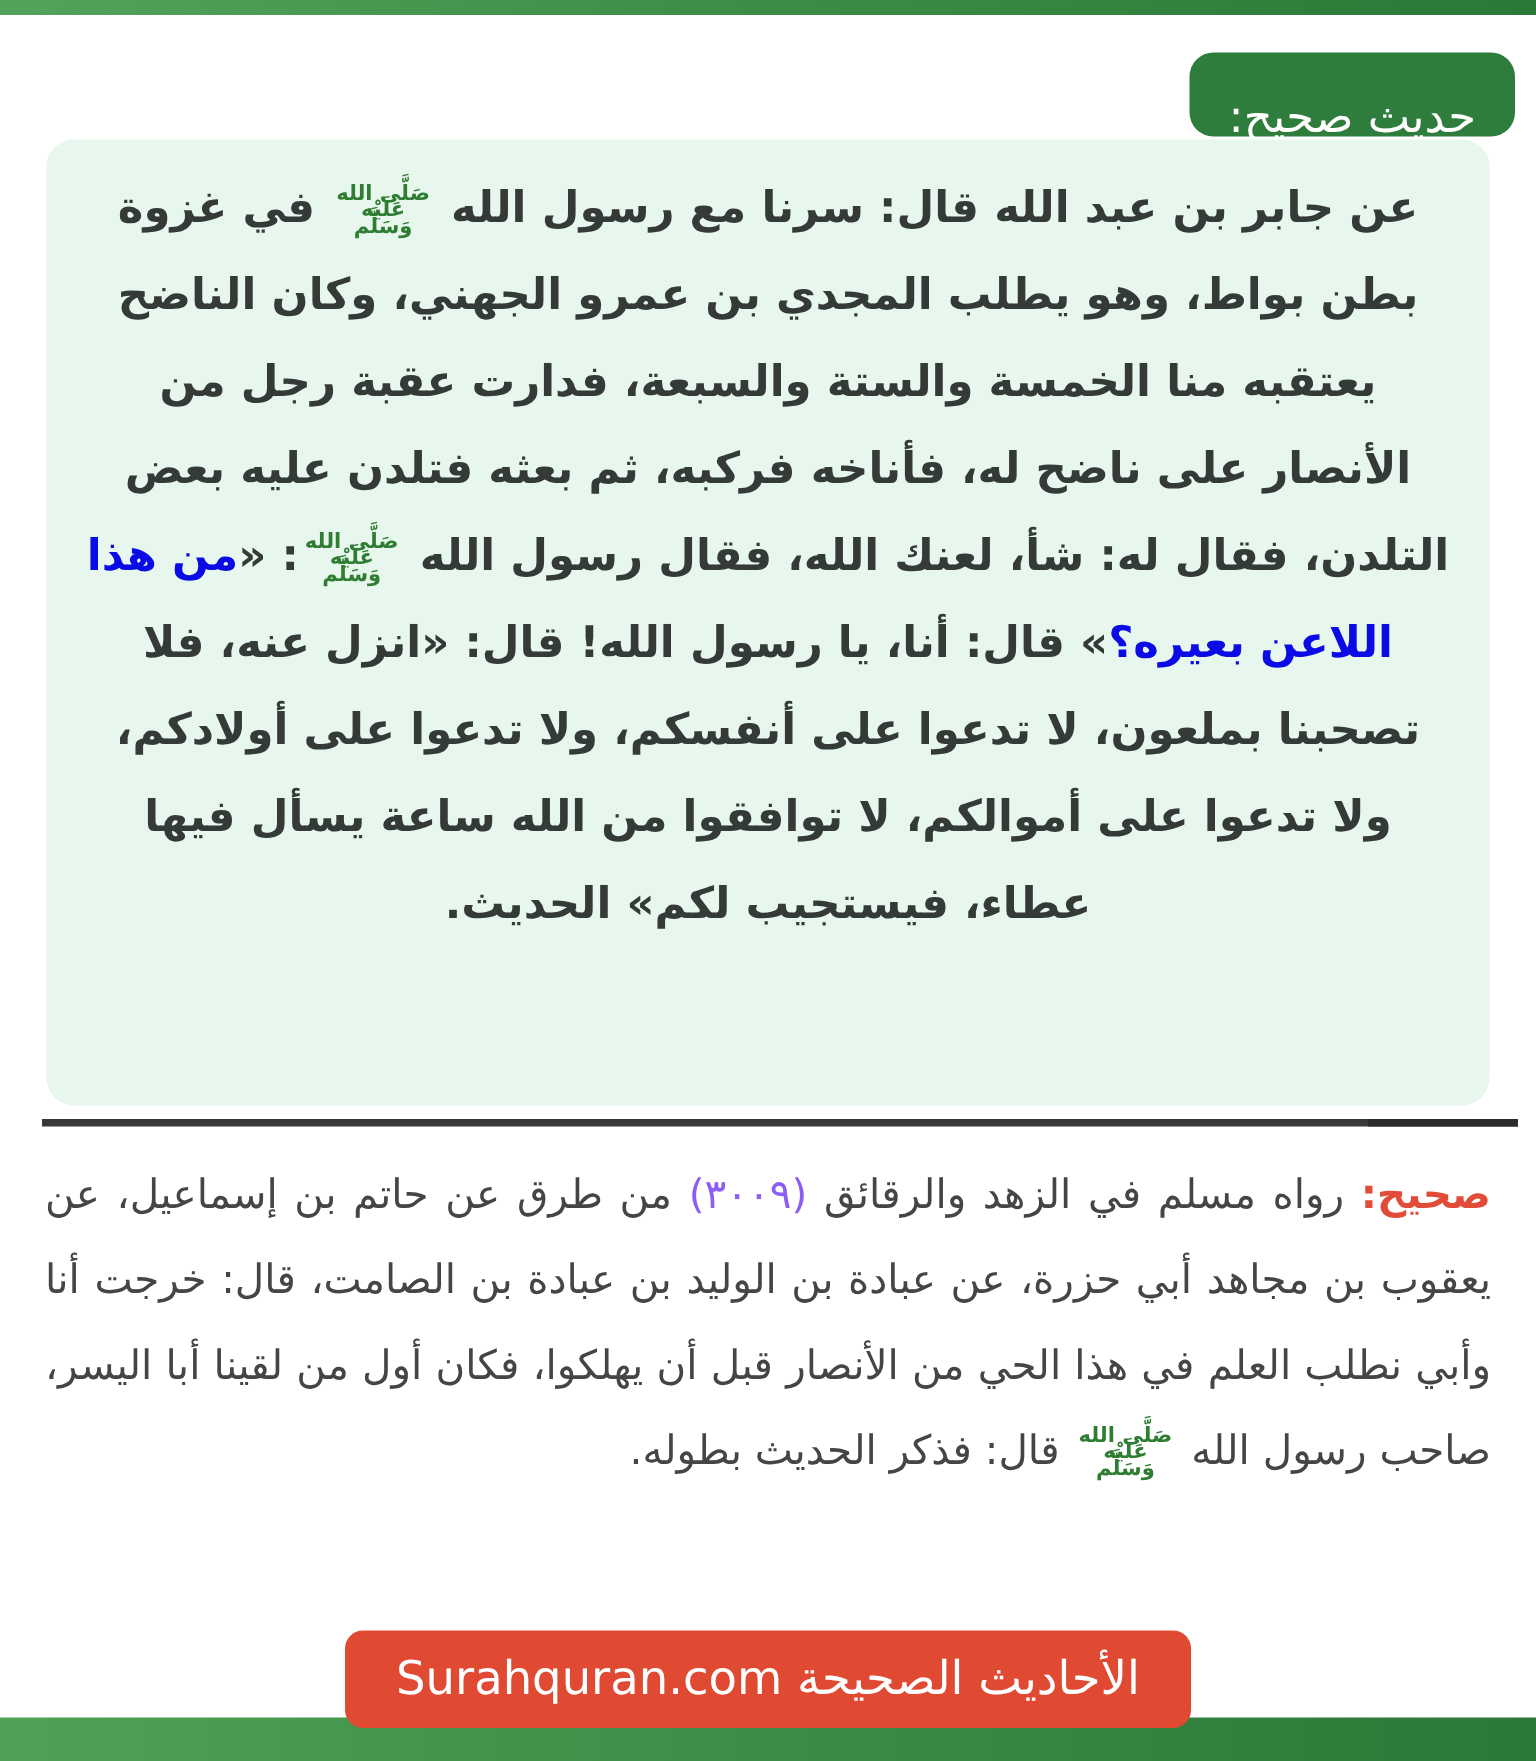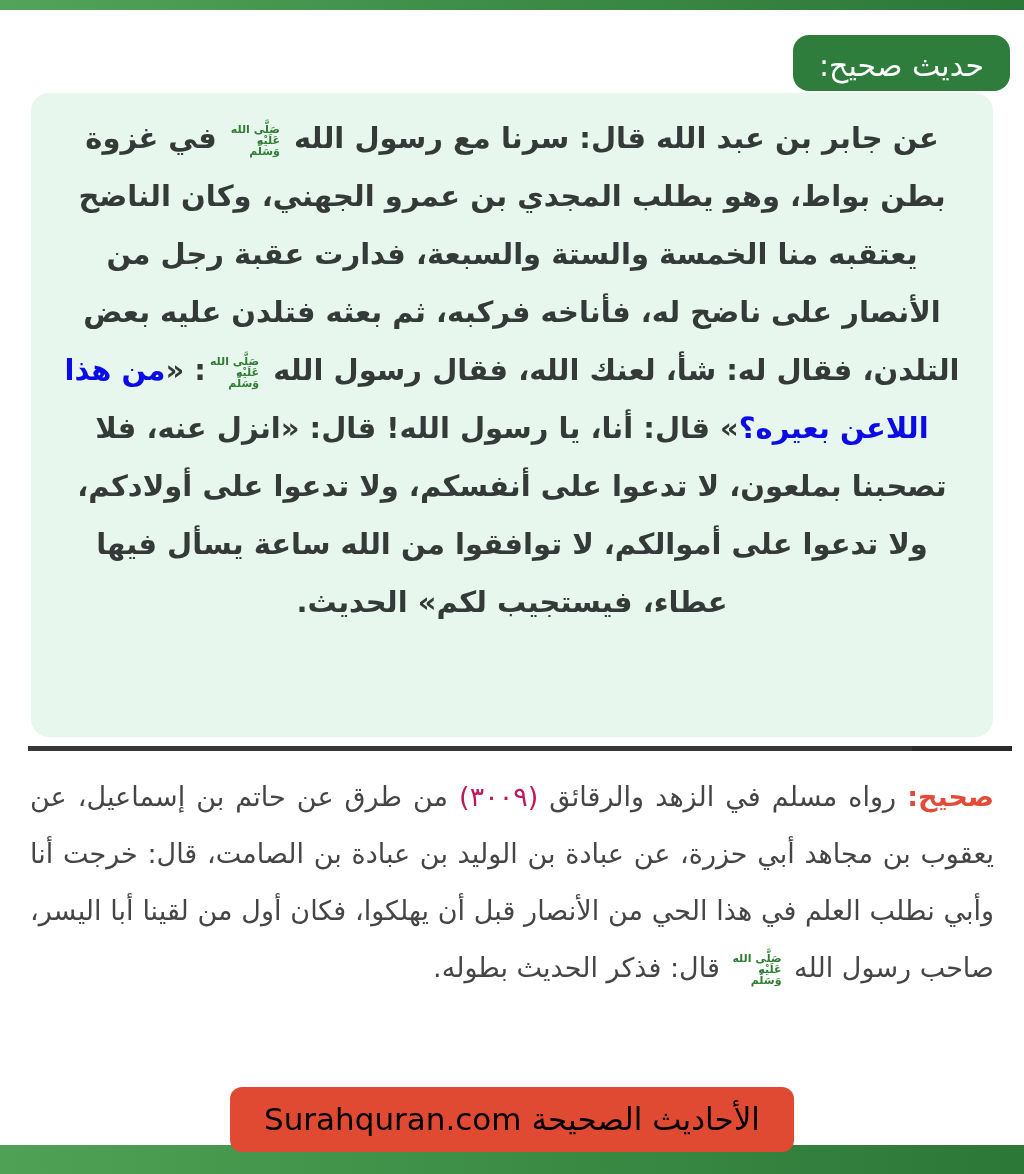--- a/index.html
+++ b/index.html
@@ -30,21 +30,21 @@
   
   .header-badge {
     position: absolute; top: 35px; right: 14px;
     min-width: 210px; height: 56px;
     background: #2e7d3c;
     border-radius: 16px;
     color: #ffffff;
     font-size: 30px;
     line-height: 56px;
     text-align: center;
-    padding: 3px 26px;
+    padding: 16px 26px;
   }
 
   
   .hadith-box {
     position: absolute; top: 93px; left: 31px;
     width: 962px; height: 644px;
     background: #e8f7ee;
     border-radius: 18px;
     padding: 16px 26px;
     overflow: hidden;
@@ -52,31 +52,31 @@
   .hadith-text {
     direction: rtl;
     text-align: center;
     font-size: 29px;
     font-weight: bold;
     color: #343a38;
     line-height: 58px;
   }
 
   .hl-blue  { color: #0b0be5; }
-  .hl-green { color: #be185d; }
+  .hl-green { color: #8b5cf6; }
 
   
   .saw {
     display: inline-block;
     vertical-align: middle;
     color: #2e7d32;
-    font-size: 11px;
+    font-size: 14px;
     font-weight: bold;
     line-height: 11px;
-    text-align: right;
+    text-align: center;
     margin: 0 4px;
   }
   .saw-line { display: block; white-space: nowrap; }
 
   
   .divider {
     position: absolute; top: 746px; left: 28px;
     width: 984px; height: 5px;
     background: #383838;
     border: none;
@@ -100,21 +100,21 @@
     line-height: 57px;
   }
   .takhrij-label { color: #e14b38; font-weight: bold; margin-top: 15px; }
 
   
   .footer-badge {
     position: absolute; top: 1087px; left: 50%;
     transform: translateX(-50%);
     background: #e04a33;
     border-radius: 12px;
-    color: #000000;
+    color: #ffffff;
     font-size: 31px;
     line-height: 65px;
     height: 65px;
     padding: 0 34px;
     white-space: nowrap;
     z-index: 2;
     direction: rtl;
     text-align: center;
   }
   .footer-badge .en { direction: ltr; unicode-bidi: embed; }

